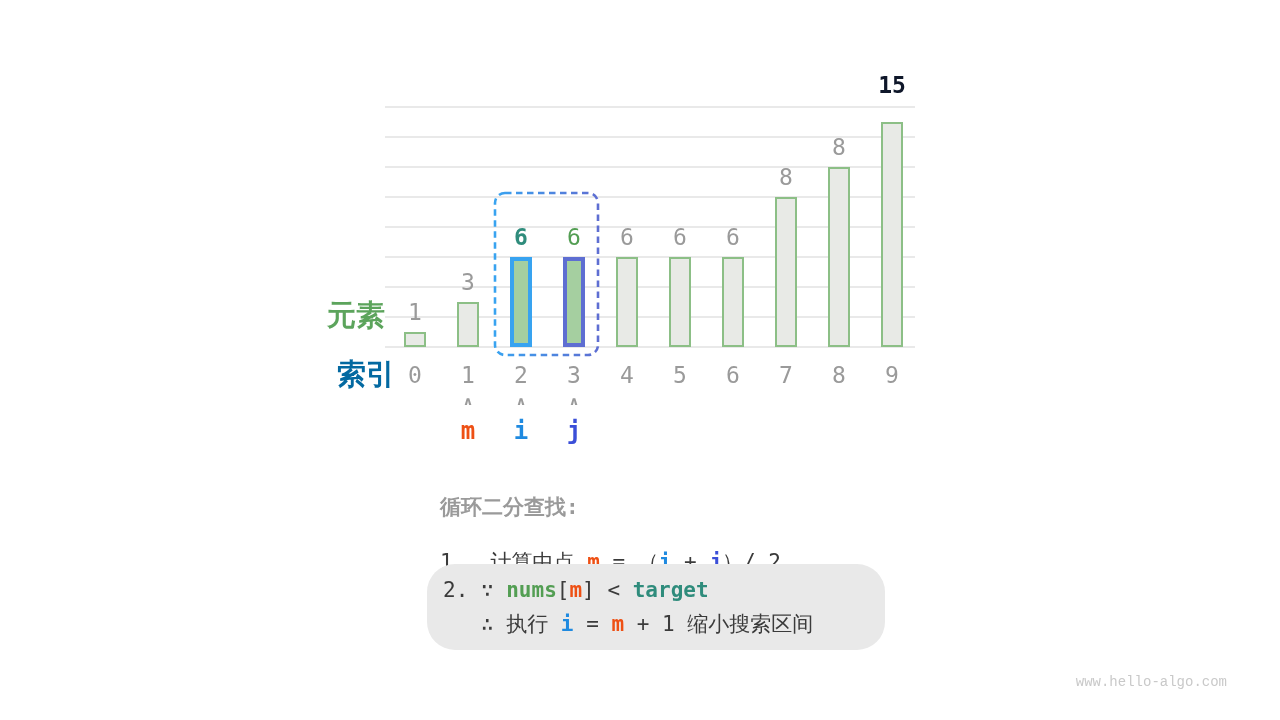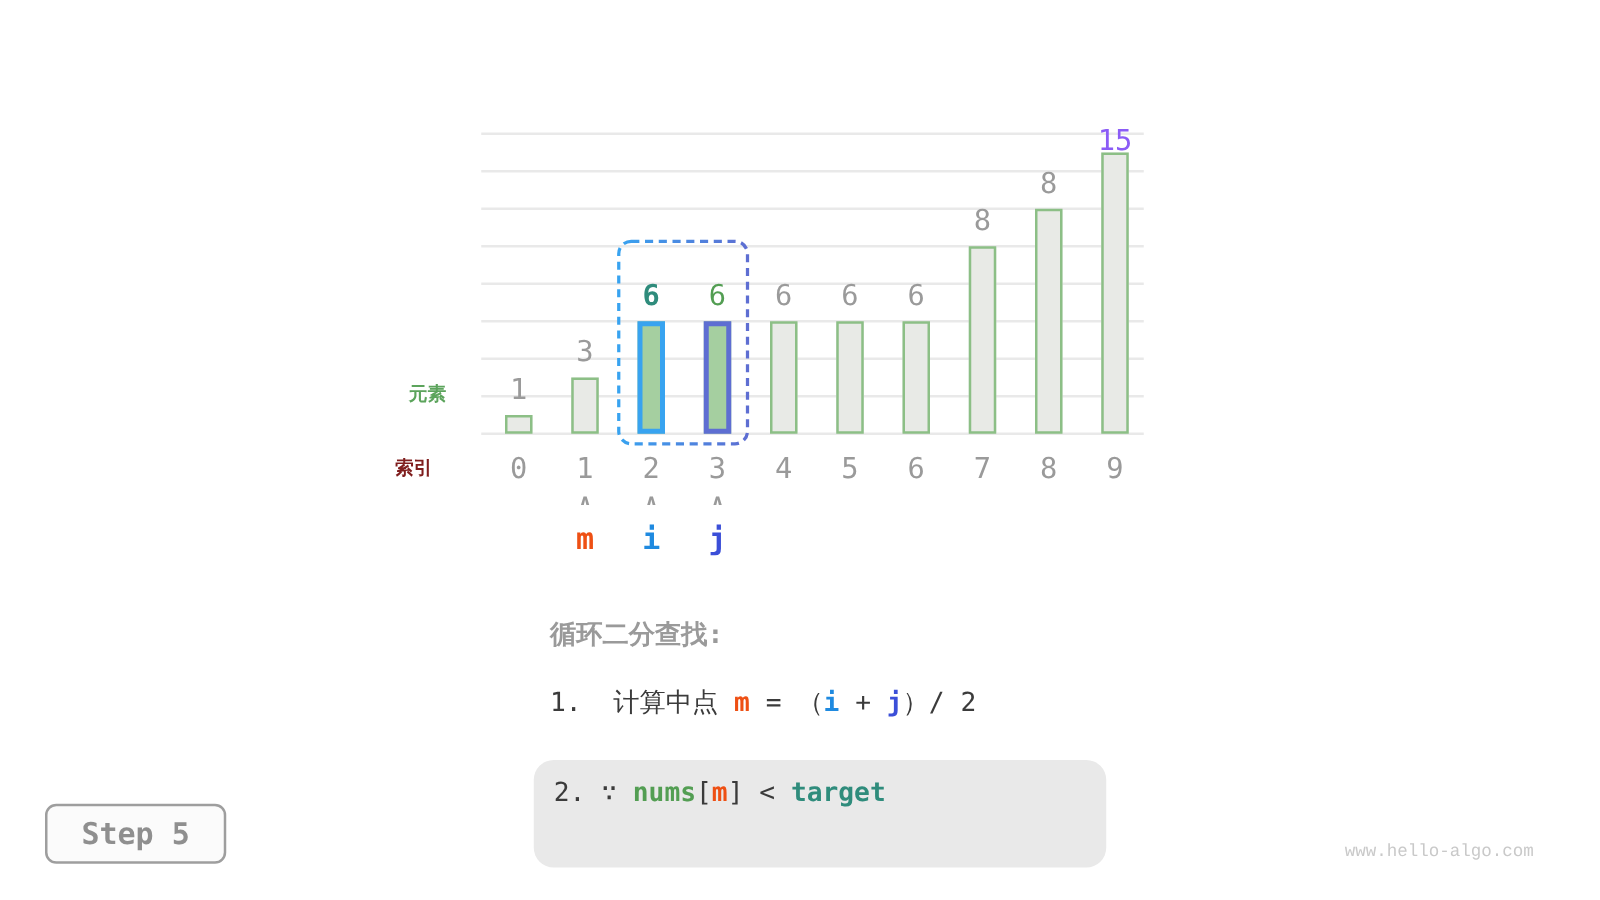--- a/index.html
+++ b/index.html
@@ -10,34 +10,34 @@
   .grid-line{position:absolute;height:2px;background:#e9e9e9;}
   .bar{position:absolute;box-sizing:border-box;}
   .value-label{
     position:absolute;width:54px;text-align:center;font-size:23px;line-height:26px;
     font-family:"DejaVu Sans Mono",monospace;
   }
   .index-label{
     position:absolute;width:54px;text-align:center;font-size:23px;line-height:28px;
     font-family:"DejaVu Sans Mono",monospace;
   }
-  .axis-label{position:absolute;font-size:15px;font-weight:bold;line-height:26px;}
+  .axis-label{position:absolute;font-size:29px;font-weight:bold;line-height:26px;}
   .caret{
     position:absolute;width:28px;text-align:center;font-size:13px;font-weight:bold;
     line-height:14px;font-family:"DejaVu Sans",sans-serif;transform:scaleY(0.9);
   }
   .pointer-letter{
     position:absolute;width:28px;text-align:center;font-size:24px;font-weight:bold;
     line-height:26px;font-family:"DejaVu Sans Mono",monospace;
   }
   .rich-line{position:absolute;font-size:21px;line-height:26px;white-space:pre;}
   #note-heading{position:absolute;font-size:21px;font-weight:bold;line-height:24px;}
   #note-box{
-    position:absolute;left:427px;top:608px;width:458px;height:86px;
-    background:#e9e9e9;border-radius:16px;box-sizing:border-box;padding:9px 0 0 16px;
+    position:absolute;left:427px;top:564px;width:458px;height:86px;
+    background:#e9e9e9;border-radius:28px;box-sizing:border-box;padding:9px 0 0 16px;
   }
   #note-box .rich-line{position:static;display:block;line-height:34px;}
   #step-badge{
     position:absolute;left:36px;top:643px;width:145px;height:48px;
     border:2px solid #9e9e9e;border-radius:9px;background:#fbfbfb;box-sizing:border-box;
     text-align:center;line-height:44px;font-size:24px;font-weight:bold;color:#8f8f8f;
     font-family:"DejaVu Sans Mono",monospace;
   }
   #watermark{
     position:absolute;right:53px;top:674px;font-size:14px;color:#c9c9c9;
@@ -80,47 +80,47 @@
       <div class="bar" style="left: 722px; width: 22px; top: 257px; height: 90px; background: rgb(232, 234, 230); border: 2px solid rgb(140, 191, 134);"></div>
       <div class="value-label" style="left: 706px; top: 224px; color: rgb(154, 154, 154); font-weight: normal;">6</div>
       <div class="index-label" style="left: 706px; top: 361px; color: rgb(154, 154, 154);">6</div>
       <div class="bar" style="left: 775px; width: 22px; top: 197px; height: 150px; background: rgb(232, 234, 230); border: 2px solid rgb(140, 191, 134);"></div>
       <div class="value-label" style="left: 759px; top: 164px; color: rgb(154, 154, 154); font-weight: normal;">8</div>
       <div class="index-label" style="left: 759px; top: 361px; color: rgb(154, 154, 154);">7</div>
       <div class="bar" style="left: 828px; width: 22px; top: 167px; height: 180px; background: rgb(232, 234, 230); border: 2px solid rgb(140, 191, 134);"></div>
       <div class="value-label" style="left: 812px; top: 134px; color: rgb(154, 154, 154); font-weight: normal;">8</div>
       <div class="index-label" style="left: 812px; top: 361px; color: rgb(154, 154, 154);">8</div>
       <div class="bar" style="left: 881px; width: 22px; top: 122px; height: 225px; background: rgb(232, 234, 230); border: 2px solid rgb(140, 191, 134);"></div>
-      <div class="value-label" style="left: 865px; top: 100px; color: #8b5cf6; font-weight: normal;">15</div>
+      <div class="value-label" style="left: 865px; top: 72px; color: #0f172a; font-weight: bold;">15</div>
       <div class="index-label" style="left: 865px; top: 361px; color: rgb(154, 154, 154);">9</div>
       <svg width="113" height="172" style="position: absolute; left: 490px; top: 188px;">
         <defs>
           <linearGradient id="winGrad" x1="0" y1="0" x2="1" y2="0">
             <stop offset="0" stop-color="#38a3f0"></stop>
             <stop offset="1" stop-color="#5e6ed2"></stop>
           </linearGradient>
         </defs>
         <rect x="5" y="5" width="103" height="162" rx="10" fill="none" stroke="url(#winGrad)" stroke-width="2.6" stroke-dasharray="6.5 4.5"></rect>
       </svg>
       <div class="caret" style="left: 454px; top: 394px; color: rgb(154, 154, 154);">∧</div>
       <div class="pointer-letter" style="left: 454px; top: 418px; color: rgb(238, 80, 20);">m</div>
       <div class="caret" style="left: 507px; top: 394px; color: rgb(154, 154, 154);">∧</div>
       <div class="pointer-letter" style="left: 507px; top: 418px; color: rgb(31, 138, 224);">i</div>
       <div class="caret" style="left: 560px; top: 394px; color: rgb(154, 154, 154);">∧</div>
       <div class="pointer-letter" style="left: 560px; top: 418px; color: rgb(59, 79, 216);">j</div>
     </div>
 
   <div class="axis-label" id="ylabel" style="left: 327px; top: 302px; color: rgb(92, 164, 92);">元素</div>
-  <div class="axis-label" id="xlabel" style="left: 316px; top: 361px; color: #7f1d1d;">索引</div>
+  <div class="axis-label" id="xlabel" style="left: 337px; top: 361px; color: #0369a1;">索引</div>
 
   <div id="note-heading" class="rich-line" style="left: 440px; top: 495px; color: rgb(154, 154, 154);">循环二分查找:</div>
 
   <div class="rich-line" style="left:440px;top:549px;"><span style="color: rgb(59, 59, 59);">1.  计算中点 </span><span style="color: rgb(238, 80, 20); font-weight: bold;">m</span><span style="color: rgb(59, 59, 59);"> = （</span><span style="color: rgb(31, 138, 224); font-weight: bold;">i</span><span style="color: rgb(59, 59, 59);"> + </span><span style="color: rgb(59, 79, 216); font-weight: bold;">j</span><span style="color: rgb(59, 59, 59);">）/ 2</span></div>
 
   <div id="note-box" style="background: rgb(233, 233, 233);">
     <div class="rich-line"><span style="color: rgb(59, 59, 59);">2. ∵ </span><span style="color: rgb(83, 158, 83); font-weight: bold;">nums</span><span style="color: rgb(59, 59, 59);">[</span><span style="color: rgb(238, 80, 20); font-weight: bold;">m</span><span style="color: rgb(59, 59, 59);">]</span><span style="color: rgb(59, 59, 59);"> &lt; </span><span style="color: rgb(47, 140, 124); font-weight: bold;">target</span></div>
+    <div class="rich-line"><span style="color: rgb(59, 59, 59);">   ∴ 执行 </span><span style="color: rgb(31, 138, 224); font-weight: bold;">i</span><span style="color: rgb(59, 59, 59);"> = </span><span style="color: rgb(238, 80, 20); font-weight: bold;">m</span><span style="color: rgb(59, 59, 59);"> + 1 缩小搜索区间</span></div>
   </div>
 
-  <div id="step-badge" style="border-color: rgb(158, 158, 158); color: rgb(143, 143, 143);">Step 5</div>
 
   <div id="watermark" style="color: rgb(201, 201, 201);">www.hello-algo.com</div>
 
 </div>
 
 </body></html>

